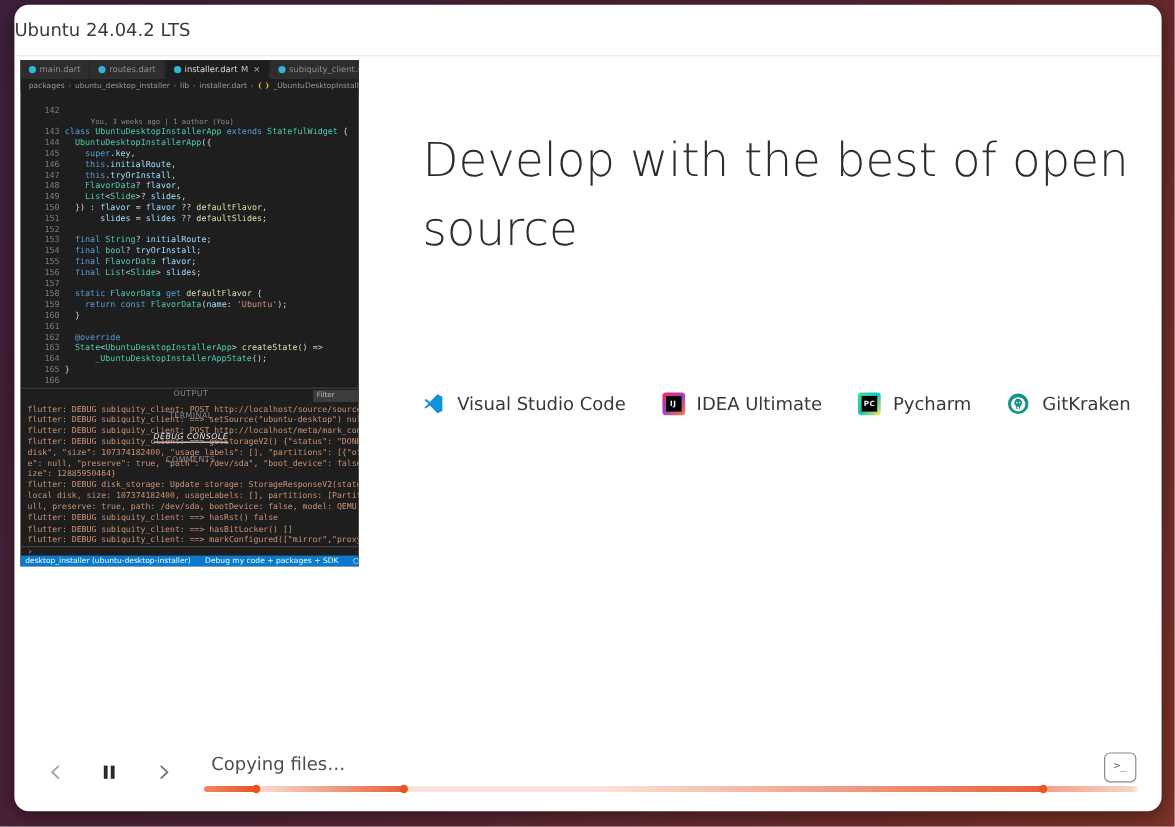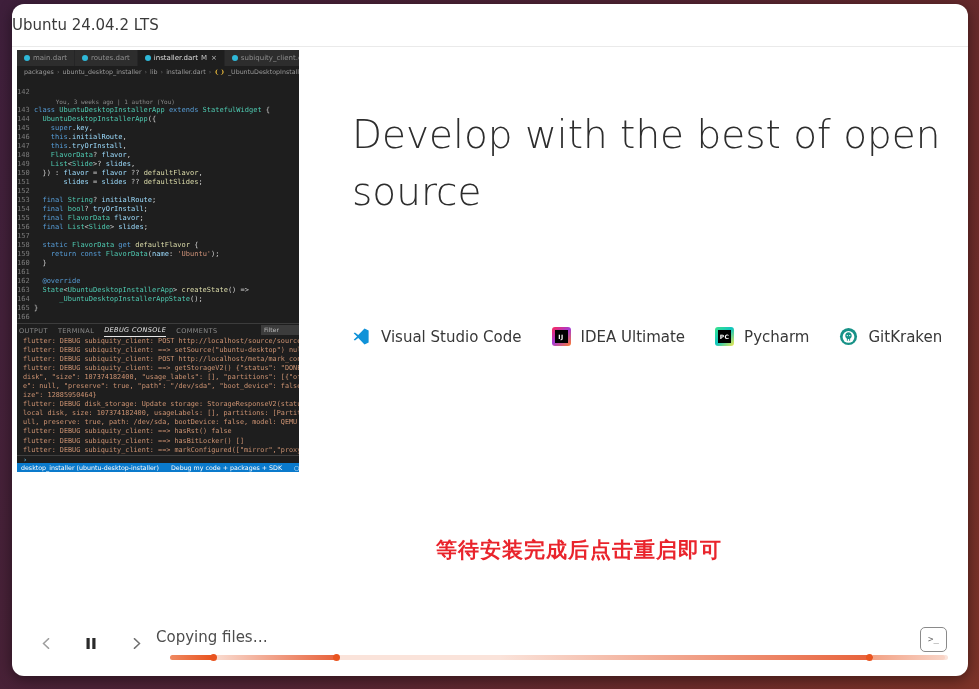--- a/index.html
+++ b/index.html
@@ -22,27 +22,27 @@
   .vtab { display:flex; align-items:center; gap:3px; padding:0 7px; background:#2d2d2d; color:#8f8f8f;
           font-size:7px; border-right:1px solid #252526; white-space:nowrap; font-family:"DejaVu Sans", sans-serif; }
   .vtab.active { background:#1e1e1e; color:#dedede; }
   .dart-dot { width:6px; height:6px; border-radius:50%; background:#2fb8d8; flex:0 0 auto; }
   .vtab-mod { color:#c6c6c6; }
   .vtab-close { color:#bdbdbd; margin-left:1px; }
   .vs-crumbs { display:flex; align-items:center; gap:3px; height:10px; padding-left:7px; background:#1e1e1e;
                font-size:6.3px; color:#9a9a9a; white-space:nowrap; overflow:hidden; font-family:"DejaVu Sans", sans-serif; }
   .crumb-sep { color:#6f6f6f; }
   .crumb-sym { color:#e8b93c; }
-  .vs-code { position:absolute; left:0; top:38px; width:100%; height:235px; overflow:hidden; }
+  .vs-code { position:absolute; left:0; top:38px; width:100%; height:235px; overflow:hidden;padding-left:20px; }
   .code-line { display:flex; height:9px; line-height:9px; font-size:7px; white-space:pre; }
   .lnum { width:17px; flex:0 0 auto; text-align:right; padding-right:6px; color:#7c7c7c; }
   .tk-kw{color:#569cd6}.tk-ty{color:#4ec9b0}.tk-fn{color:#dcdcaa}.tk-var{color:#9cdcfe}
   .tk-str{color:#ce9178}.tk-pl{color:#cfcfcf}.tk-lens{color:#8a8a8a;font-size:6px}
   .vs-panel-tabs { position:absolute; left:0; top:273px; width:100%; height:14px; display:flex; gap:10px;
-                   align-items:center; padding-left:2px; border-top:1px solid #3c3c3c; }
+                   align-items:center; padding-left:2px; border-top:1px solid #3c3c3c;flex-direction:column; }
   .ptab { font-size:6.5px; letter-spacing:.4px; color:#8a8a8a; font-family:"DejaVu Sans", sans-serif; height:100%; display:flex; align-items:center; }
   .ptab.active { color:#e7e7e7; border-bottom:1px solid #e7e7e7;font-style:italic; }
   .vs-filter { position:absolute; right:-8px; top:275px; width:46px; height:10px; background:#3c3c3c;
                color:#bbbbbb; font-size:6px; padding:1px 3px; font-family:"DejaVu Sans", sans-serif; }
   .vs-console { position:absolute; left:0; top:287px; width:100%; height:118px; overflow:hidden; }
   .con-line { height:9.05px; line-height:9.05px; font-size:6.8px; color:#cd9372; padding-left:6px;
               white-space:nowrap; overflow:hidden; }
   .vs-prompt { position:absolute; left:0; top:405px; width:100%; height:8px; border-top:1px solid #3f3f3f;
                font-size:7px; line-height:8px; color:#6ec1e4; padding-left:6px; }
   .vs-status { position:absolute; left:0; bottom:0; width:100%; height:9px; background:#0a7acc; color:#fff;
@@ -59,21 +59,21 @@
   .logo-box { width:19px; height:19px; border-radius:3px; position:relative; flex:0 0 auto; }
   .logo-idea { background:linear-gradient(140deg,#fe2857 0%,#a43bd6 48%,#ff7f2a 100%); }
   .logo-pycharm { background:linear-gradient(135deg,#3be38b 0%,#0fc5bf 48%,#f5e94e 100%); }
   .logo-inner { position:absolute; inset:3px; background:#000; color:#fff; font-size:6px; font-weight:bold;
                 display:flex; align-items:center; justify-content:center; letter-spacing:.5px; }
   .note { position:absolute; left:424px; top:532px; font-size:21px; font-weight:bold; color:#e9242c; letter-spacing:1px; }
 
   
   .nav-btn { position:absolute; width:26px; height:26px; display:flex; align-items:center; justify-content:center;
              background:transparent; border:none; cursor:pointer; }
-  .copy-label { position:absolute; left:144px; top:624px; font-size:15px; color:#4d4d4d; }
+  .copy-label { position:absolute; left:164px; top:624px; font-size:15px; color:#4d4d4d; }
   .progress { position:absolute; left:158px; top:651px; width:778px; height:5px; border-radius:3px;
               background:#fae3da; }
   .pseg { position:absolute; top:0; height:5px; }
   .pseg1 { left:0; width:42px; border-radius:3px 0 0 3px; background:linear-gradient(90deg,#ef8a62,#e95420); }
   .pseg2 { left:45px; width:120px; background:linear-gradient(90deg,rgba(233,84,32,.05),#e8633c); }
   .pseg3 { left:330px; width:368px; background:linear-gradient(90deg,rgba(233,84,32,0),#e8633c); }
   .pseg4 { left:703px; width:72px; border-radius:0 3px 3px 0; background:linear-gradient(90deg,rgba(233,84,32,.45),rgba(233,84,32,.10)); }
   .pdot { position:absolute; top:-1px; width:7px; height:7px; border-radius:50%; background:#e95420; }
   .term-btn { position:absolute; left:908px; top:623px; width:27px; height:25px; border:1.5px solid #8a8a8a;
               border-radius:5px; background:#fff; color:#6a6a6a; font-family:"DejaVu Sans Mono", monospace;
@@ -213,21 +213,20 @@
               <circle cx="10" cy="10.5" r="6.2" fill="#fff"></circle>
               <path fill="#179287" d="M10 5.5c-2 0-3.4 1.6-3.4 3.6 0 1.5.8 2.6 1.7 3.1v2.4h1v-2h1.4v2h1v-2.4c.9-.5 1.7-1.6 1.7-3.1 0-2-1.4-3.6-3.4-3.6z"></path>
               <circle cx="8.7" cy="9" r=".7" fill="#fff"></circle>
               <circle cx="11.3" cy="9" r=".7" fill="#fff"></circle>
             </svg>
           </span>
           <span class="logo-label">GitKraken</span>
         </div>
       </div>
 
-    <div class="note">等待安装完成后点击重启即可</div>
 
     <button class="nav-btn" style="left:21px; top:626px;">
       <svg width="13" height="13" viewBox="0 0 12 12">
         <path d="M8 1.5 L3.2 6 L8 10.5" stroke="#9d9d9d" stroke-width="1.3" fill="none" stroke-linecap="round"></path>
       </svg>
     </button>
     <button class="nav-btn" style="left:66px; top:626px;">
       <svg width="12" height="13" viewBox="0 0 12 13">
         <rect x="1.5" y="1" width="3.2" height="11" fill="#2a2a2a"></rect>
         <rect x="7.3" y="1" width="3.2" height="11" fill="#2a2a2a"></rect>

